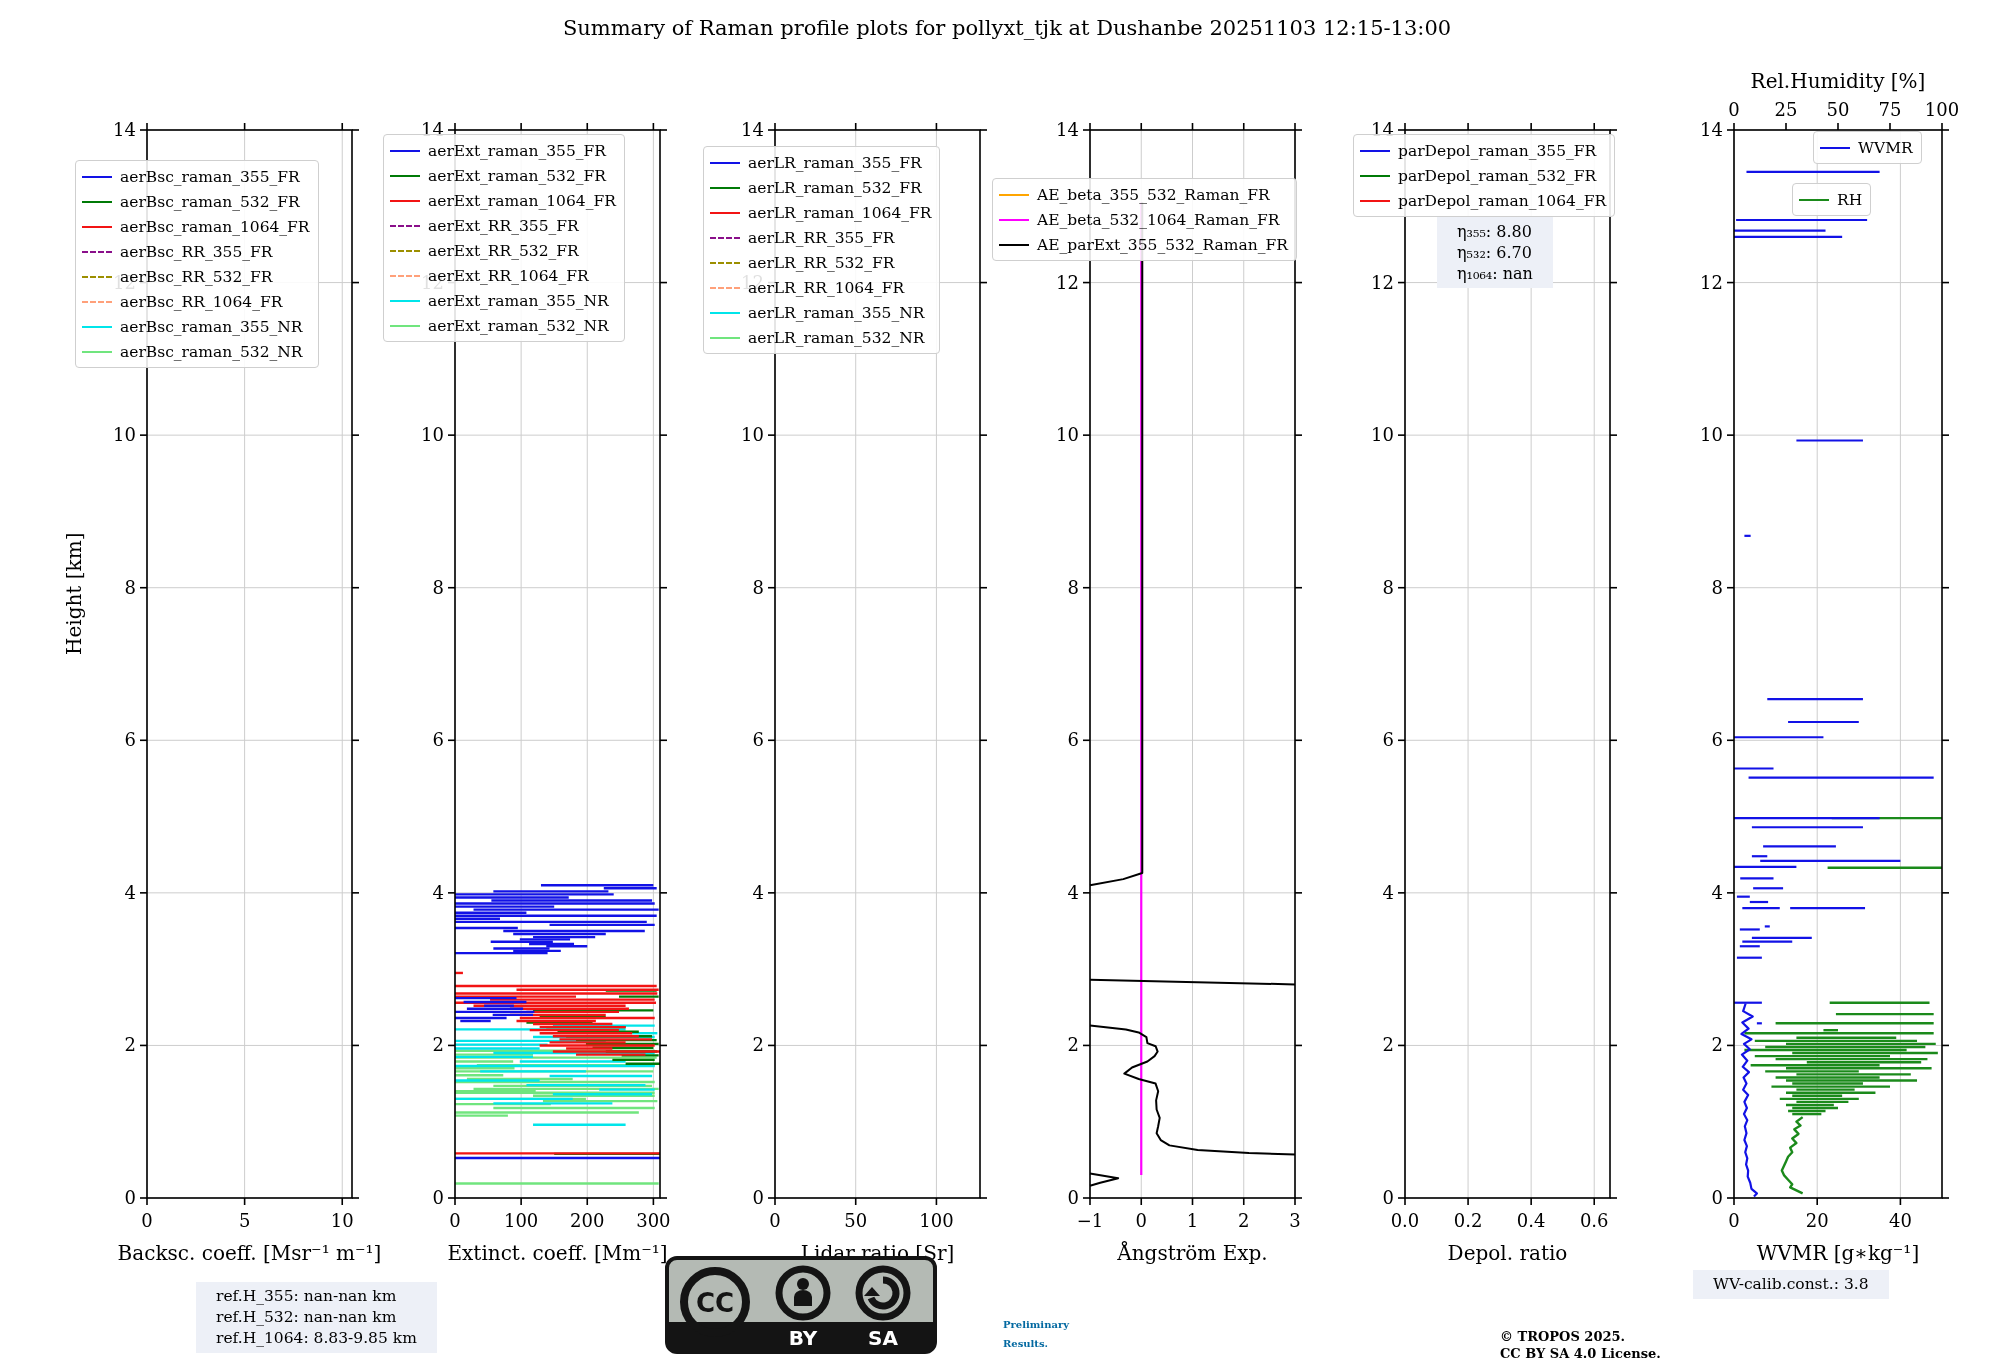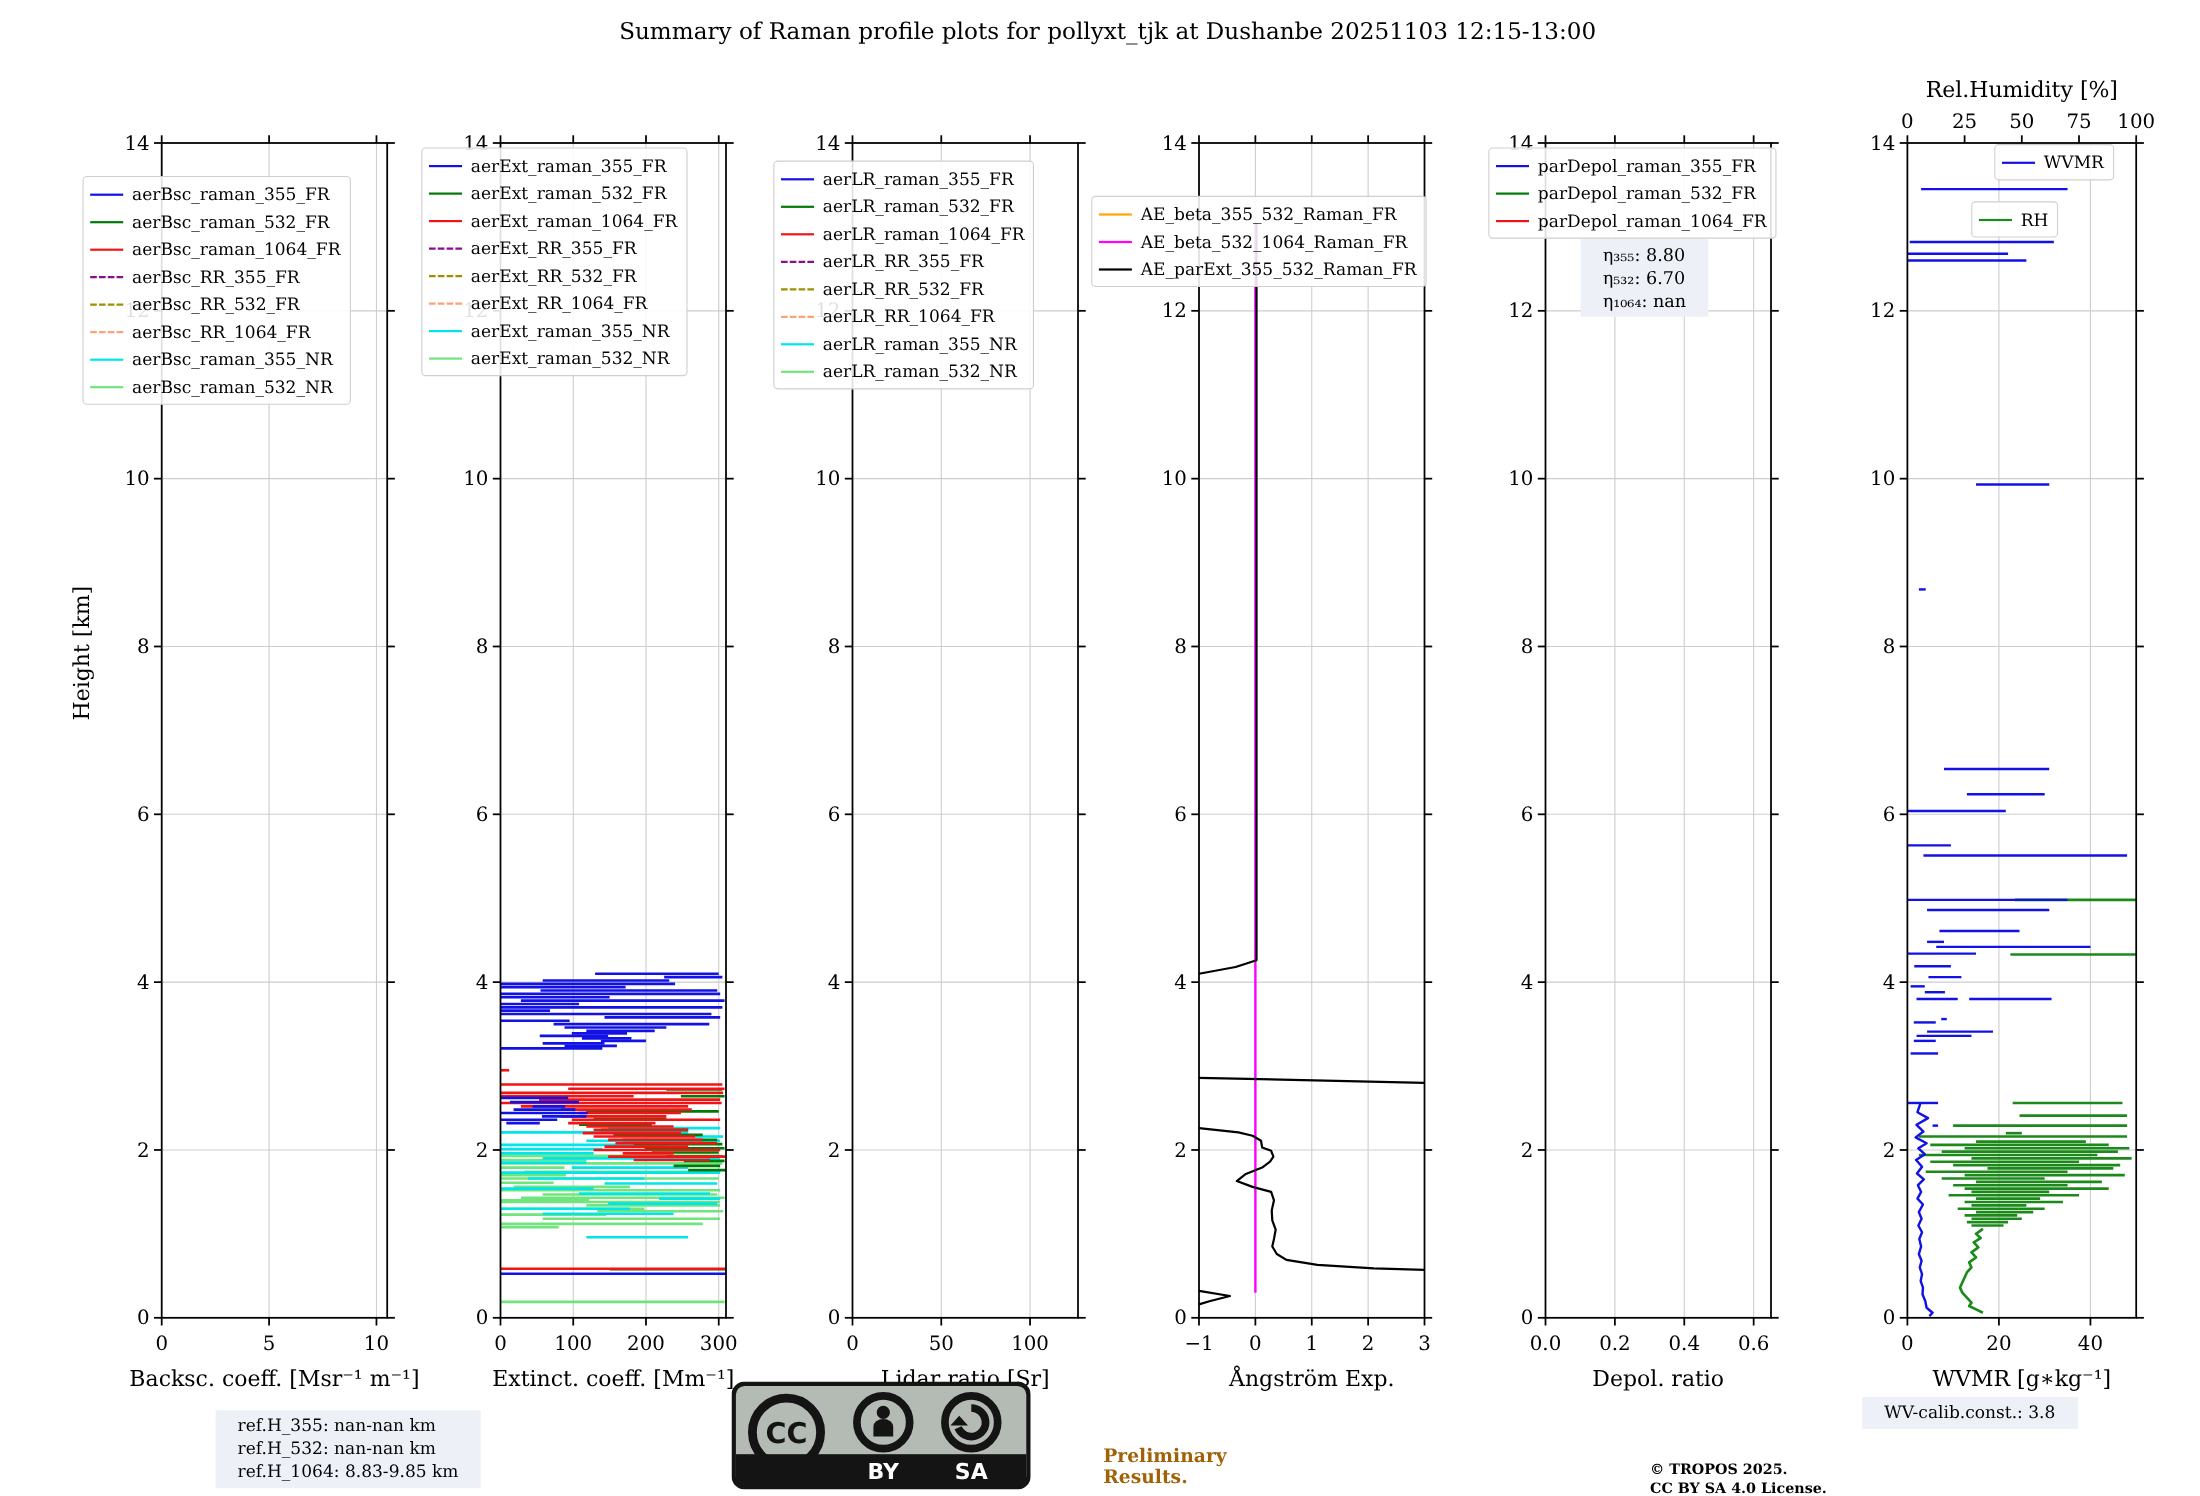--- a/index.html
+++ b/index.html
@@ -8,21 +8,21 @@
   .title{position:absolute;top:16px;left:0;width:2014px;text-align:center;font-size:21px;}
   .ylab{position:absolute;left:62px;top:655px;transform:rotate(-90deg) translate(0,0);
         transform-origin:left top;font-size:20px;white-space:nowrap;}
   .legend{position:absolute;background:rgba(255,255,255,0.88);border:1px solid #cfcfcf;
           border-radius:4px;padding:3px 8px 3px 6px;z-index:5;}
   .legend .li{display:flex;align-items:center;height:25px;white-space:nowrap;}
   .legend .sw{width:30px;border-top-width:2.5px;border-top-style:solid;margin-right:8px;flex:0 0 30px;}
   .legend .lt{font-size:15.5px;}
   .abox{position:absolute;background:#edf0f7;padding:4px 20px;font-size:15.5px;line-height:21px;z-index:4;}
   .abox.eta{font-size:16px;}
-  .note-red{position:absolute;color:#a16207;font-weight:bold;font-size:17px;line-height:19px;white-space:pre-line;}
+  .note-red{position:absolute;color:#0369a1;font-weight:bold;font-size:10px;line-height:19px;white-space:pre-line;}
   .credit{position:absolute;font-weight:bold;font-size:13px;line-height:17px;white-space:pre-line;}
 </style>
 </head>
 <body>
 
 <div class="figure">
   <div class="title">Summary of Raman profile plots for pollyxt_tjk at Dushanbe 20251103 12:15-13:00</div>
   <div class="ylab">Height [km]</div>
 
   <div id="plot-host">

